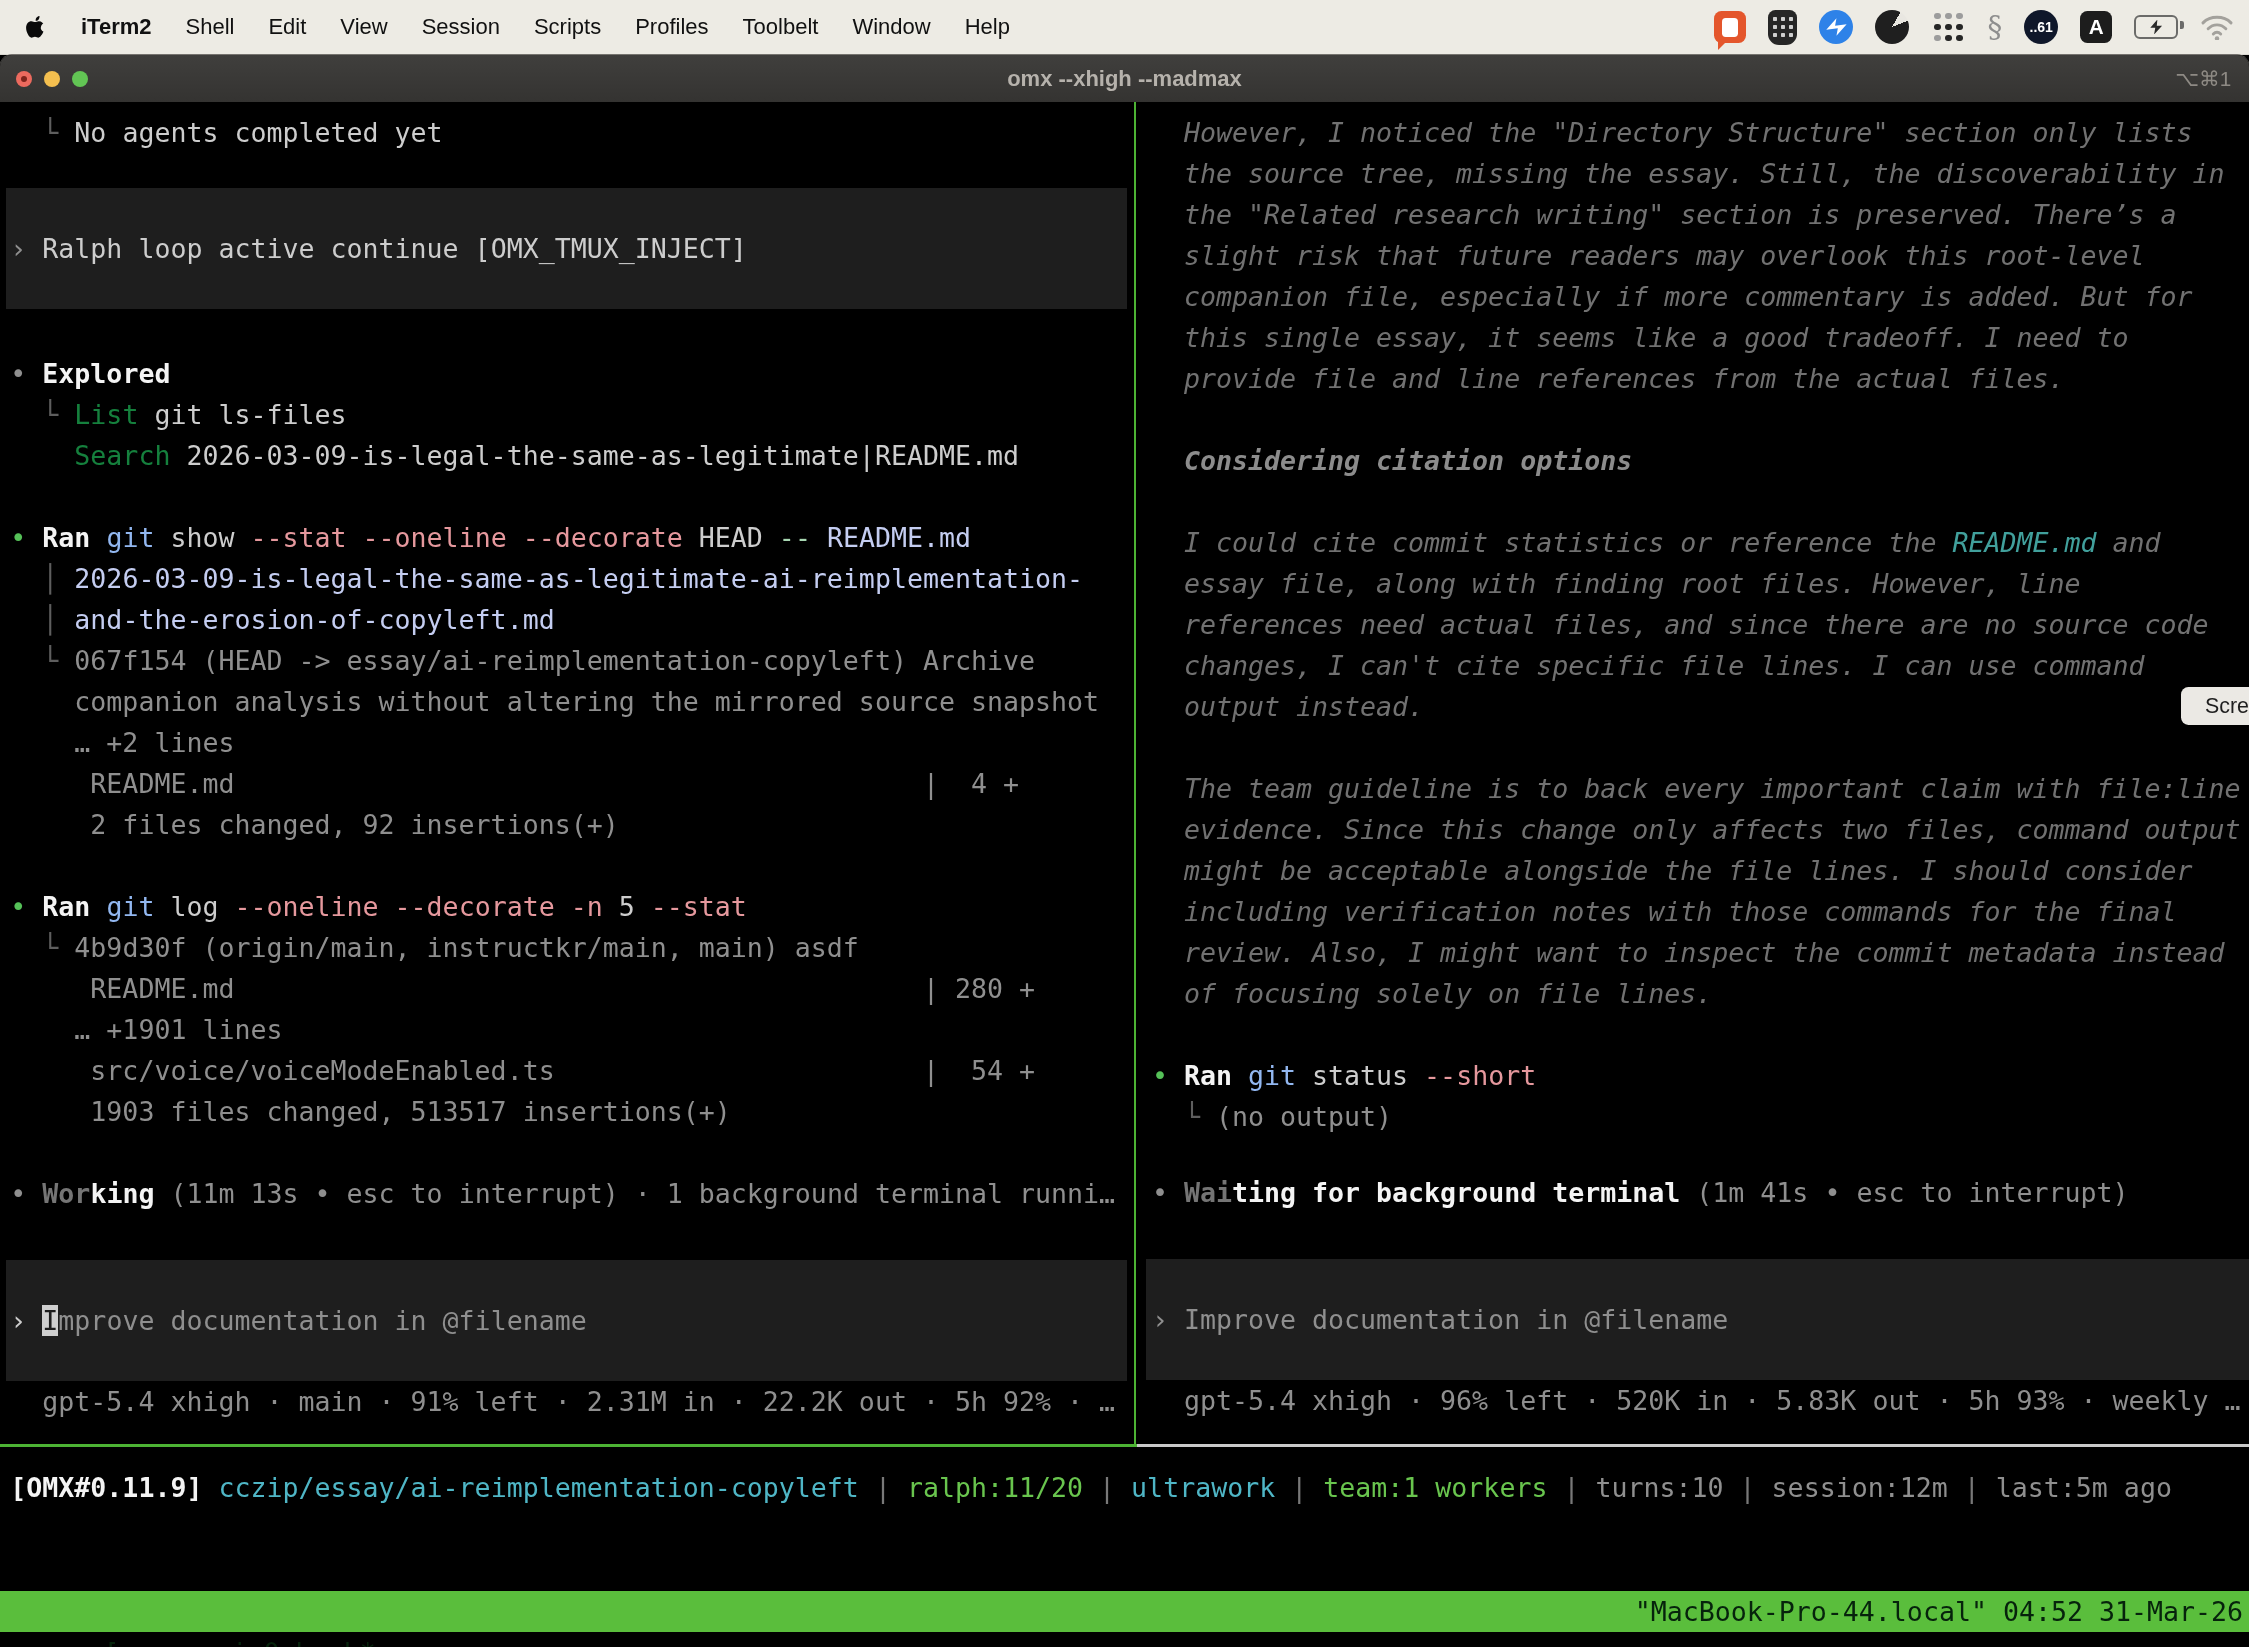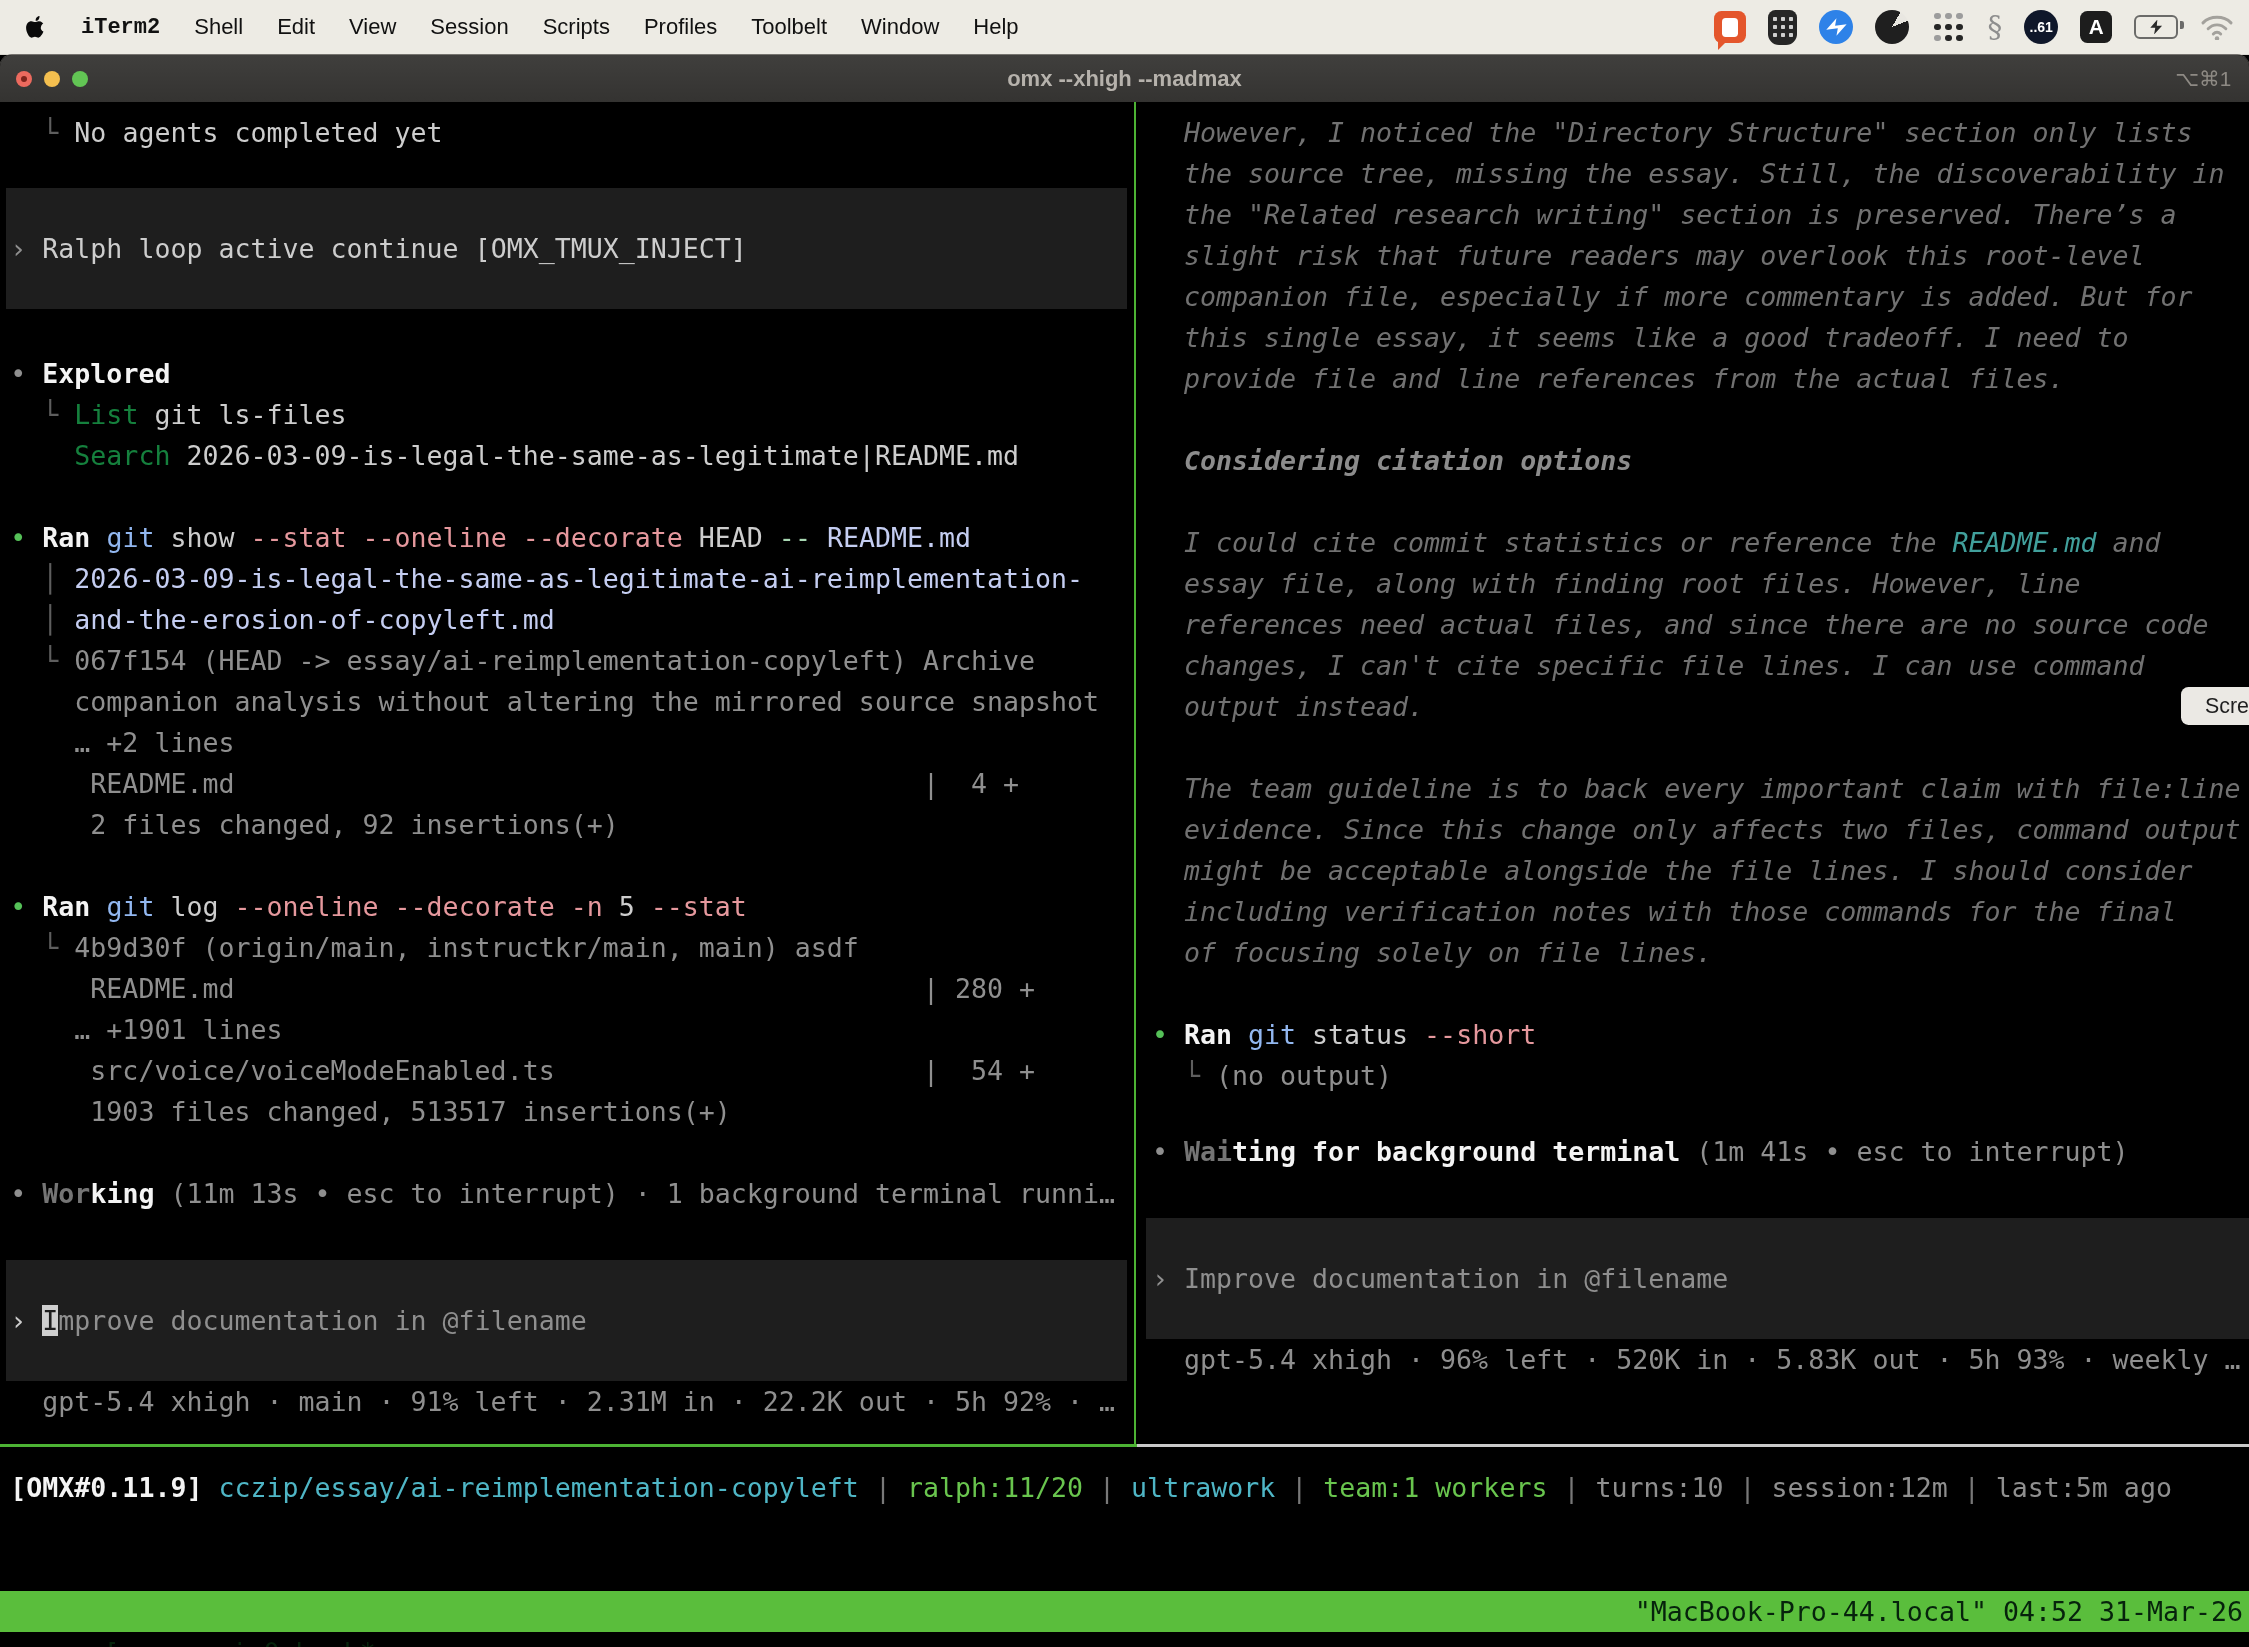--- a/index.html
+++ b/index.html
@@ -1,20 +1,20 @@
 <!DOCTYPE html>
 <html style="font-size:11.8px"><head>
 <meta charset="utf-8">
 <style>
   html,body{margin:0;padding:0;width:2250px;height:1648px;background:#000;overflow:hidden;}
   
   .menubar{position:absolute;top:0;left:0;width:100%;height:55px;background:#edebe4;display:flex;justify-content:space-between;align-items:center;font-family:"Liberation Sans",sans-serif;border-bottom:0.7px solid #d9d7d0;box-sizing:border-box;}
   .mleft{display:flex;align-items:center;gap:34px;padding-left:25px;}
   .mitem{font-size:22px;color:#111;}
-  .mitem.brand{font-weight:bold;font-family:Liberation Mono, monospace;}
+  .mitem.brand{font-weight:bold;}
   .mright{display:flex;align-items:center;gap:22px;padding-right:14.8px;}
   .ic{display:inline-flex;align-items:center;justify-content:center;}
   .ic-shot{width:32px;height:32px;border-radius:7.4px;background:#e4562c;position:relative;}
   .ic-shot i{display:block;width:16px;height:19px;background:#fff;border-radius:3.7px;}
   .ic-shot:after{content:"";position:absolute;left:3.7px;bottom:-6.6px;border:5.9px solid transparent;border-top-color:#e4562c;border-left-color:#e4562c;}
   .ic-shield{width:29.5px;height:35px;background:#262626;border-radius:7.4px 7.4px 11px 11px;display:grid;place-items:center;}
   .g9{width:4.4px;height:4.4px;background:#cfcfcf;border-radius:0.7px;box-shadow:8px 0 #cfcfcf,-8px 0 #cfcfcf,0 8px #cfcfcf,8px 8px #cfcfcf,-8px 8px #cfcfcf,0 -8px #cfcfcf,8px -8px #cfcfcf,-8px -8px #cfcfcf;}
   .ic-msgr{width:34px;height:34px;border-radius:50%;background:#2e82e8;position:relative;}
   .ic-msgr:after{content:"";position:absolute;inset:0;background:#fff;clip-path:polygon(20% 58%,50% 24%,46% 46%,80% 42%,50% 76%,54% 54%);}
   .ic-pie{width:34px;height:34px;border-radius:50%;background:conic-gradient(from 30deg,#e9e7e1 0 38deg,#1f1f1f 38deg 360deg);}
@@ -203,20 +203,21 @@
           <div class="tl"><span class="s-it">  I could cite commit statistics or reference the </span><span class="s-itteal">README.md</span><span class="s-it"> and</span></div>
           <div class="tl"><span class="s-it">  essay file, along with finding root files. However, line</span></div>
           <div class="tl"><span class="s-it">  references need actual files, and since there are no source code</span></div>
           <div class="tl"><span class="s-it">  changes, I can't cite specific file lines. I can use command</span></div>
           <div class="tl"><span class="s-it">  output instead.</span></div>
           <div class="tl">&nbsp;</div>
           <div class="tl"><span class="s-it">  The team guideline is to back every important claim with file:line</span></div>
           <div class="tl"><span class="s-it">  evidence. Since this change only affects two files, command output</span></div>
           <div class="tl"><span class="s-it">  might be acceptable alongside the file lines. I should consider</span></div>
           <div class="tl"><span class="s-it">  including verification notes with those commands for the final</span></div>
+          <div class="tl"><span class="s-it">  review. Also, I might want to inspect the commit metadata instead</span></div>
           <div class="tl"><span class="s-it">  of focusing solely on file lines.</span></div>
           <div class="tl">&nbsp;</div>
           <div class="tl"><span class="s-gb">• </span><span class="s-wb">Ran</span><span class="s-blue"> git</span><span class="s-lt"> status</span><span class="s-pink"> --short</span></div>
           <div class="tl"><span class="s-dim">  └ </span><span class="s-gray">(no output)</span></div>
         </div>
       <div class="waitline">
           <div class="tl"><span class="s-gray">• </span><span class="s-shim">Wai</span><span class="s-wb">ting for background terminal</span><span class="s-gray"> (1m 41s • esc to interrupt)</span></div>
         </div>
       <div class="tbox box-input">
         <div>

